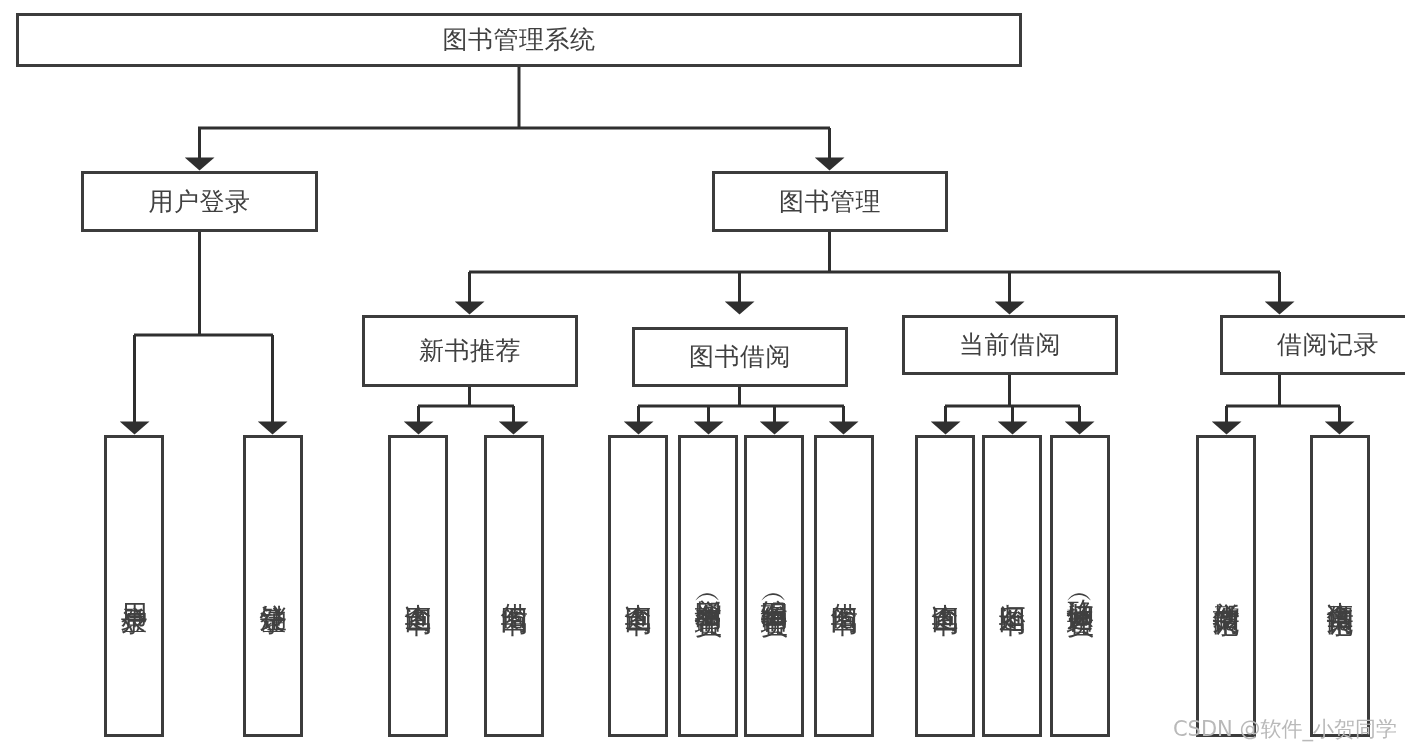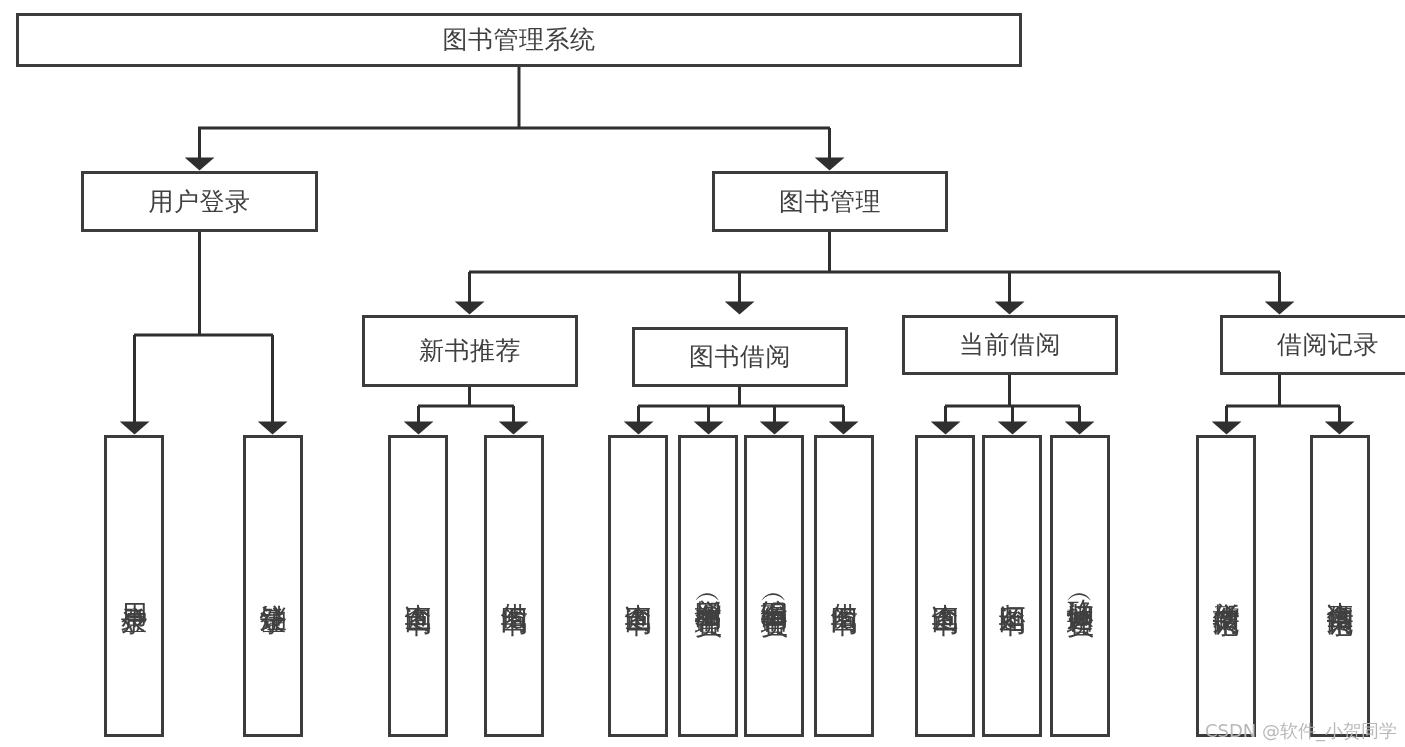--- a/index.html
+++ b/index.html
@@ -54,21 +54,21 @@
     font-size: 27px;
     line-height: 1.05;
     letter-spacing: 2px;
     white-space: nowrap;
     max-height: 276px;
   }
   #watermark {
     position: absolute;
     right: 8px;
     bottom: 4px;
-    font-size: 18px;
+    font-size: 21px;
     color: #b9b9b9;
     white-space: nowrap;
     font-family: "DejaVu Sans", "Liberation Sans", sans-serif;
   }
 </style>
 </head>
 <body>
 
 <div id="diagram-canvas">
 

